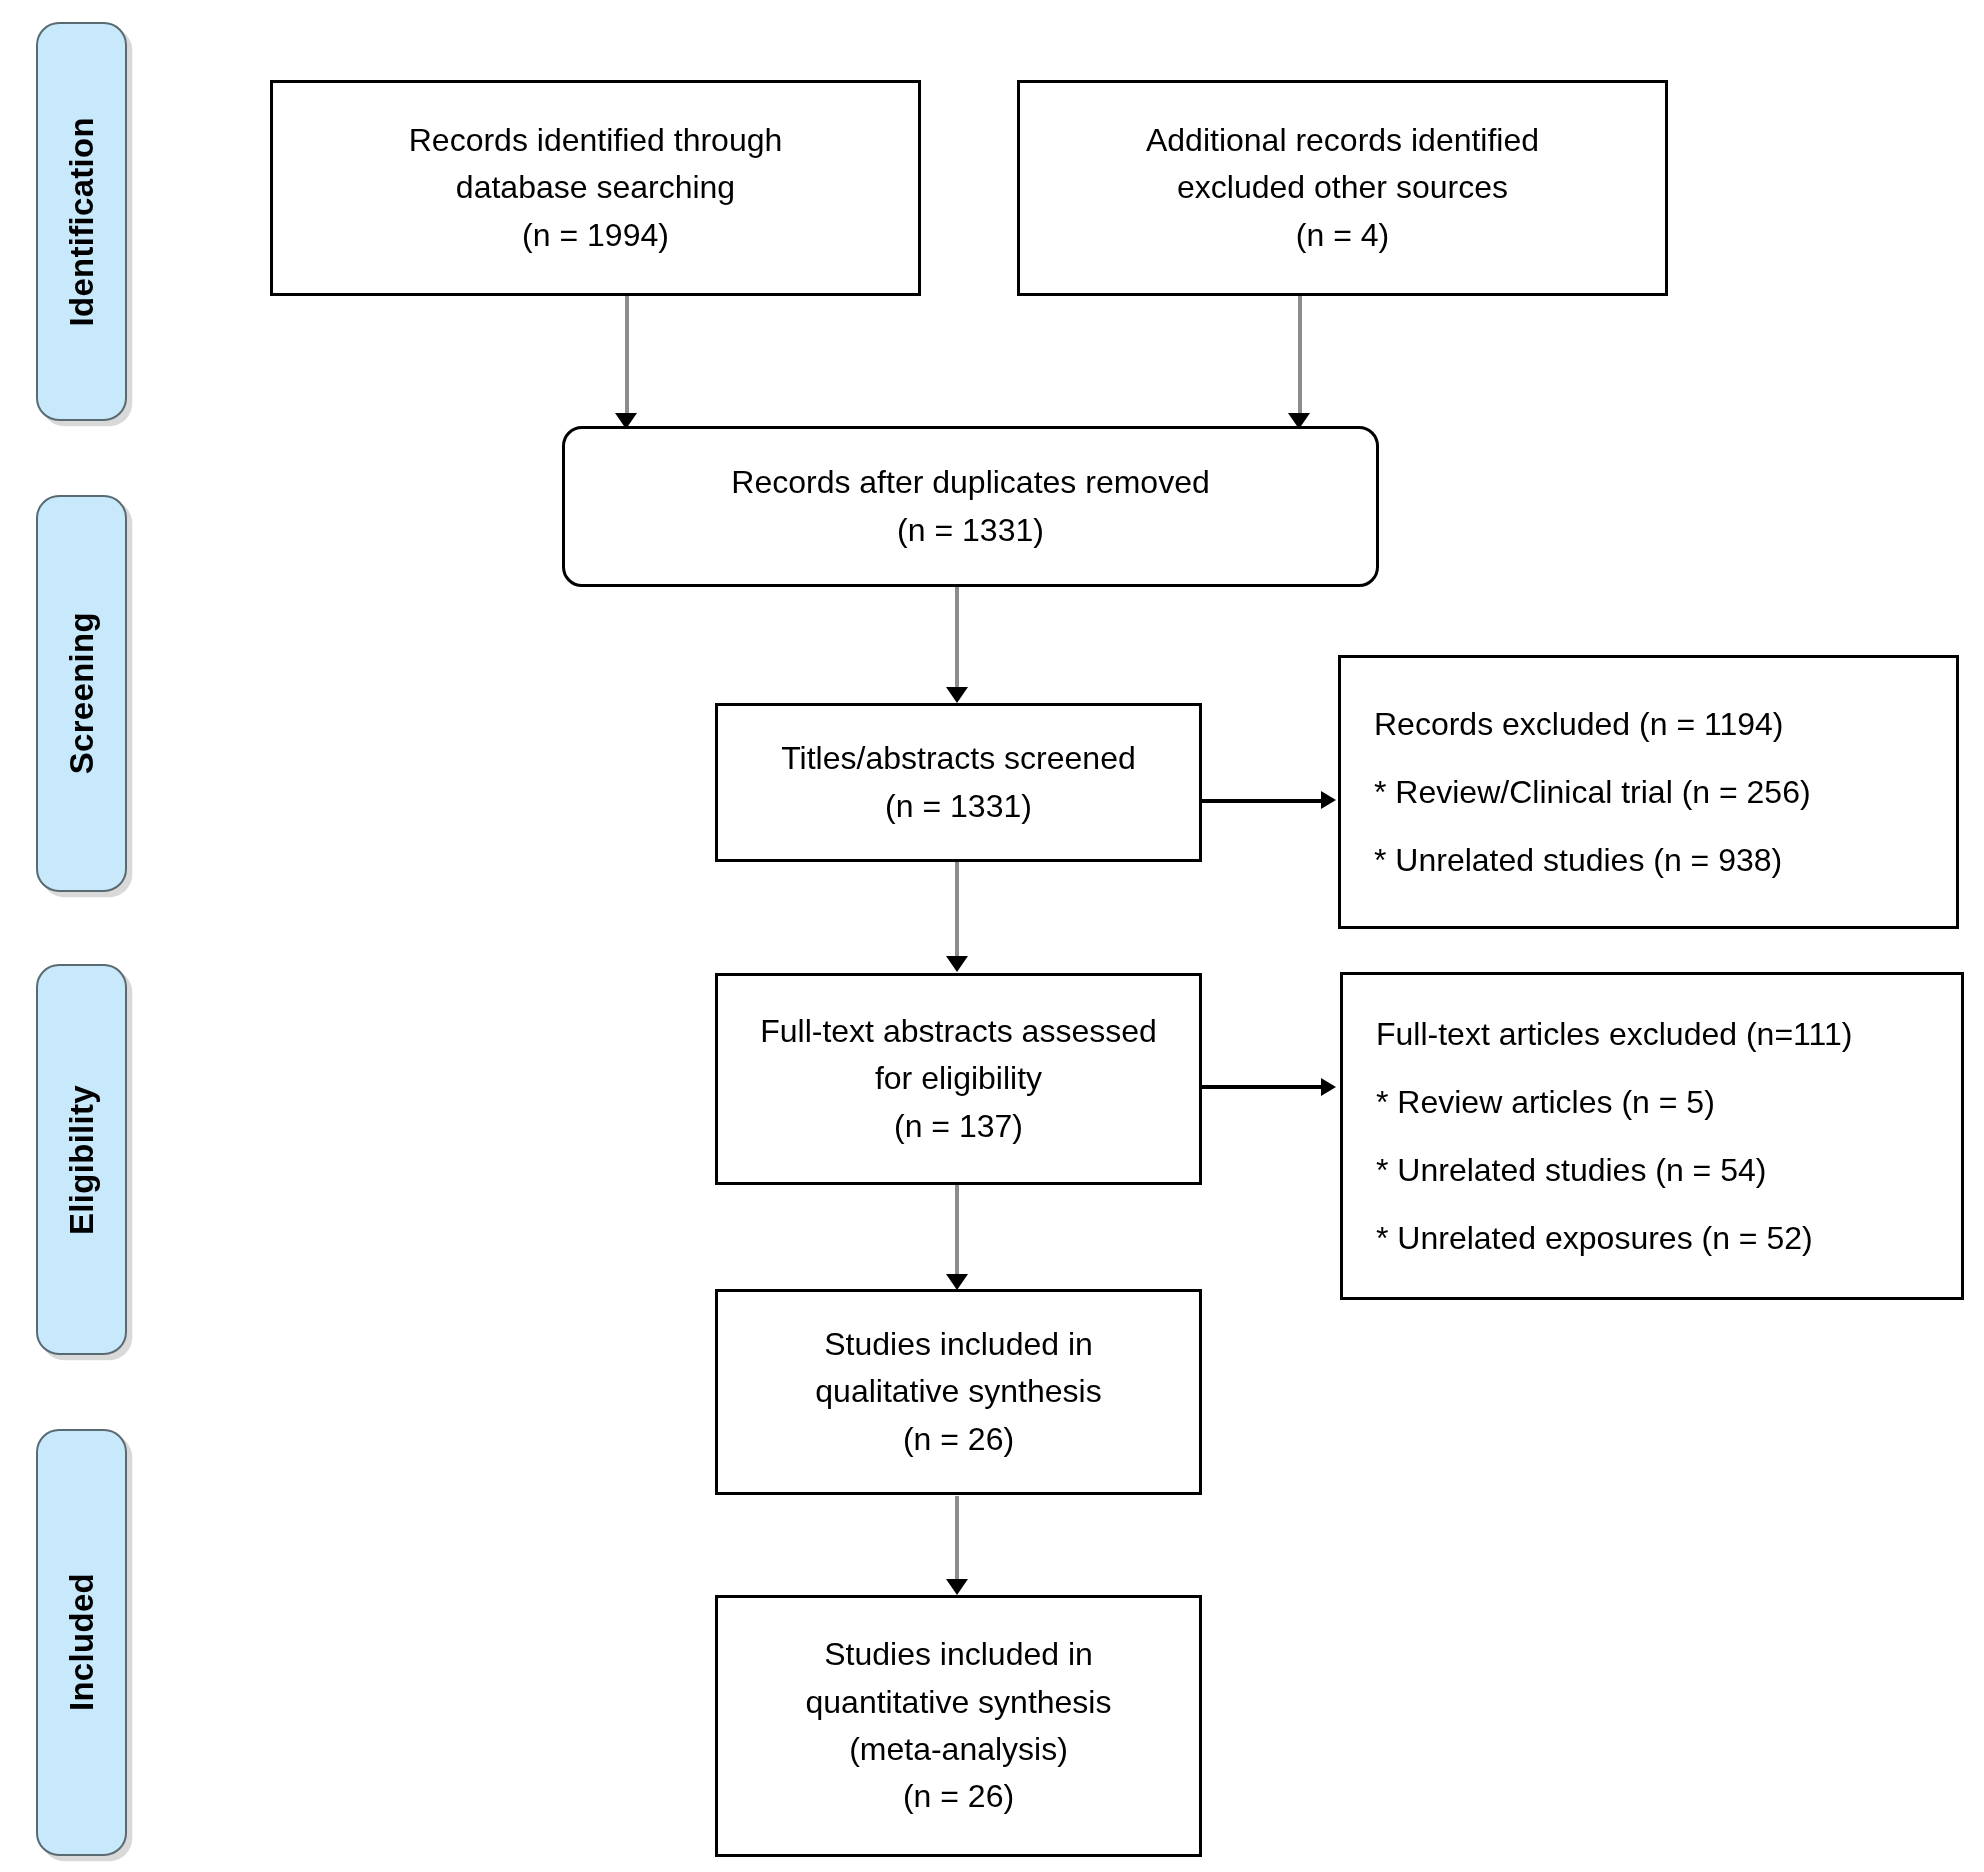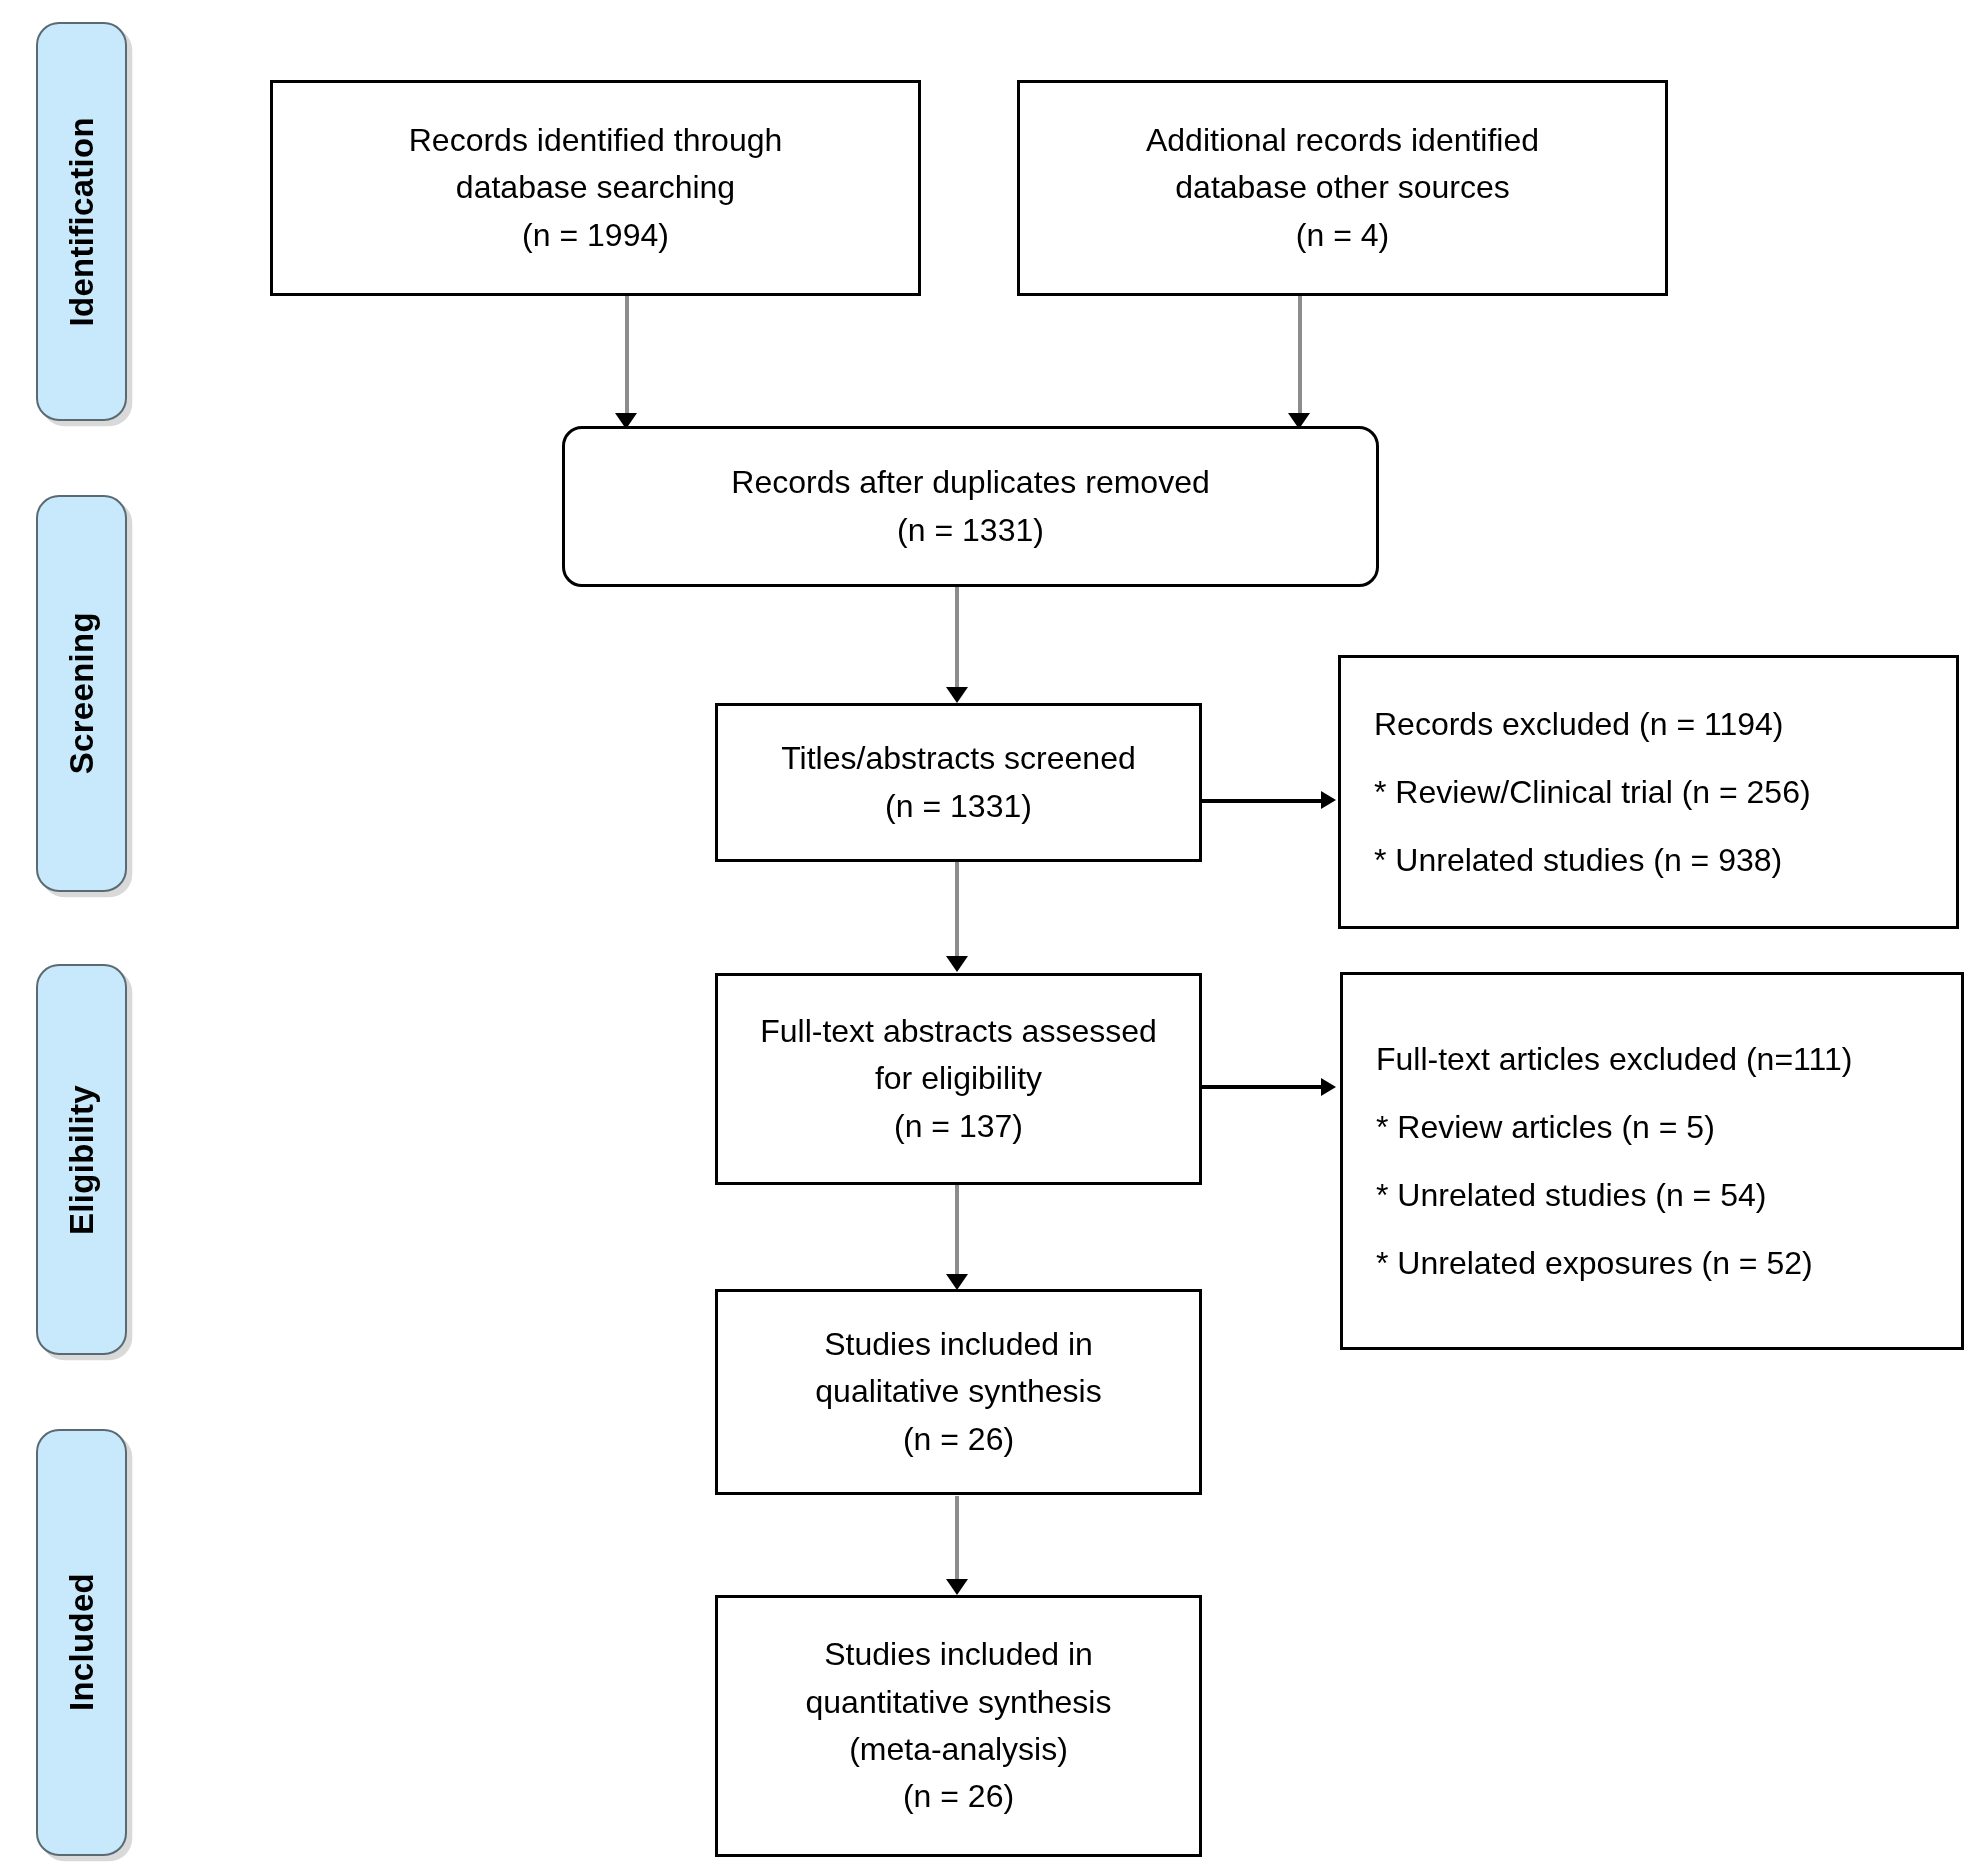--- a/index.html
+++ b/index.html
@@ -121,21 +121,21 @@
   </div>
 
   <div class="fbox" style="left:270px; top:80px; width:651px; height:216px;">
     <div class="fline">Records identified through</div>
     <div class="fline">database searching</div>
     <div class="fline">(n = 1994)</div>
   </div>
 
   <div class="fbox" style="left:1017px; top:80px; width:651px; height:216px;">
     <div class="fline">Additional records identified</div>
-    <div class="fline">database other sources</div>
+    <div class="fline">excluded other sources</div>
     <div class="fline">(n = 4)</div>
   </div>
 
   <div class="vline" style="left:625px; top:296px; width:3.7px; height:127px;"></div>
   <div class="arrow-down" style="left:615px; top:413px;"></div>
 
   <div class="vline" style="left:1298px; top:296px; width:3.7px; height:127px;"></div>
   <div class="arrow-down" style="left:1288px; top:413px;"></div>
 
   <div class="fbox" style="left:562px; top:426px; width:817px; height:161px;border-radius:20px;">
@@ -165,21 +165,21 @@
 
   <div class="fbox" style="left:715px; top:973px; width:487px; height:212px;">
     <div class="fline">Full-text abstracts assessed</div>
     <div class="fline">for eligibility</div>
     <div class="fline">(n = 137)</div>
   </div>
 
   <div class="hline" style="left:1202px; top:1085px; width:122px;"></div>
   <div class="arrow-right" style="left:1321px; top:1078px;"></div>
 
-  <div class="fbox left-align" style="left:1340px; top:972px; width:624px; height:378px;text-align:right;">
+  <div class="fbox left-align" style="left:1340px; top:972px; width:624px; height:328px;text-align:right;">
     <div class="fline">Full-text articles excluded (n=111)</div>
     <div class="fline">* Review articles (n = 5)</div>
     <div class="fline">* Unrelated studies (n = 54)</div>
     <div class="fline">* Unrelated exposures (n = 52)</div>
   </div>
 
   <div class="vline" style="left:955px; top:1185px; width:3.7px; height:93px;"></div>
   <div class="arrow-down" style="left:946px; top:1274px;"></div>
 
   <div class="fbox" style="left:715px; top:1289px; width:487px; height:206px;">

